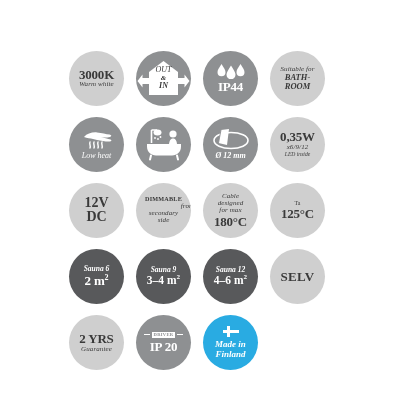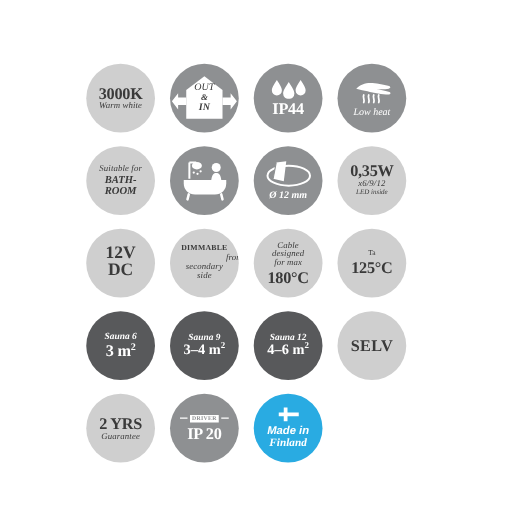--- a/index.html
+++ b/index.html
@@ -213,39 +213,39 @@
             <path d="M5.5 1 C8 5 9.5 7 9.5 9.3 A4 4 0 0 1 1.5 9.3 C1.5 7 3 5 5.5 1 Z" fill="#ffffff"></path>
             <path d="M15 2.5 C17.8 7 19.5 9.3 19.5 11.8 A4.4 4.4 0 0 1 10.5 11.8 C10.5 9.3 12.2 7 15 2.5 Z" fill="#ffffff"></path>
             <path d="M24.5 1 C27 5 28.5 7 28.5 9.3 A4 4 0 0 1 20.5 9.3 C20.5 7 22 5 24.5 1 Z" fill="#ffffff"></path>
           </svg>
         </span>
         <span class="ln big" style="color:#ffffff;">IP44</span>
       </div>
     </div>
 
     <div class="cell">
+      <div class="badge t-light">
+        <span class="ln script">Suitable for</span>
+        <span class="ln" style="font-family:'Liberation Serif',serif;font-style:italic;font-weight:bold;font-size:8.5px;">BATH-</span>
+        <span class="ln" style="font-family:'Liberation Serif',serif;font-style:italic;font-weight:bold;font-size:8.5px;">ROOM</span>
+      </div>
+    </div>
+
+    <div class="cell">
       <div class="badge t-mid">
         <span class="icon" style="margin-bottom:1px;">
           <svg width="34" height="22" viewBox="0 0 34 22">
             <path d="M4 8 C7 4.5 12 3 17 3.4 C22 3.8 26 5 29.5 5.6 C31.5 6 32 7.4 30 7.9 C27 8.6 23 8.6 20 8.2 C24 9 28 9.6 30.5 10.6 C32 11.2 31.6 12.6 29.6 12.6 C25 12.6 18 11.4 13 10 C10.5 9.4 7 9 4 8 Z" fill="#ffffff"></path>
             <path d="M10 13 C9 15 11 16.5 10 19" stroke="#ffffff" stroke-width="1.4" fill="none" stroke-linecap="round"></path>
             <path d="M14 13 C13 15 15 16.5 14 19" stroke="#ffffff" stroke-width="1.4" fill="none" stroke-linecap="round"></path>
             <path d="M18 13 C17 15 19 16.5 18 19" stroke="#ffffff" stroke-width="1.4" fill="none" stroke-linecap="round"></path>
             <path d="M22 13 C21 15 23 16.5 22 19" stroke="#ffffff" stroke-width="1.4" fill="none" stroke-linecap="round"></path>
           </svg>
         </span>
         <span class="ln" style="font-family:'Liberation Serif',serif;font-style:italic;font-size:8px;color:#ffffff;">Low heat</span>
-      </div>
-    </div>
-
-    <div class="cell">
-      <div class="badge t-light">
-        <span class="ln script">Suitable for</span>
-        <span class="ln" style="font-family:'Liberation Serif',serif;font-style:italic;font-weight:bold;font-size:8.5px;">BATH-</span>
-        <span class="ln" style="font-family:'Liberation Serif',serif;font-style:italic;font-weight:bold;font-size:8.5px;">ROOM</span>
       </div>
     </div>
 
     <div class="cell">
       <div class="badge t-mid">
         <span class="icon">
           <svg width="40" height="34" viewBox="0 0 40 34">
             <path d="M7.5 3 L7.5 16" stroke="#ffffff" stroke-width="1.6" fill="none"></path>
             <path d="M7.5 3 L13 3" stroke="#ffffff" stroke-width="1.6" fill="none"></path>
             <ellipse cx="13.5" cy="5.5" rx="4" ry="3" fill="#ffffff"></ellipse>
@@ -312,21 +312,21 @@
     <div class="cell">
       <div class="badge t-light">
         <span class="ln" style="font-family:'Liberation Serif',serif;font-size:6px;margin-bottom:1px;">Ta</span>
         <span class="ln big">125°C</span>
       </div>
     </div>
 
     <div class="cell">
       <div class="badge t-dark">
         <span class="ln" style="font-family:'Liberation Serif',serif;font-style:italic;font-weight:bold;font-size:7.5px;margin-bottom:2px;">Sauna 6</span>
-        <span class="ln big"><span>3 m</span><span class="sup">2</span></span>
+        <span class="ln big"><span>2 m</span><span class="sup">2</span></span>
       </div>
     </div>
 
     <div class="cell">
       <div class="badge t-dark">
         <span class="ln" style="font-family:'Liberation Serif',serif;font-style:italic;font-weight:bold;font-size:7.5px;margin-bottom:2px;">Sauna 9</span>
         <span class="ln big-sm"><span>3–4 m</span><span class="sup">2</span></span>
       </div>
     </div>
 
@@ -360,19 +360,19 @@
         <span class="ln big" style="color:#ffffff;">IP 20</span>
       </div>
     </div>
 
     <div class="cell">
       <div class="badge t-brand">
         <div class="flag">
           <span class="hbar"></span>
           <span class="vbar"></span>
         </div>
-        <span class="ln" style="font-family:Liberation Sans, sans-serif;font-style:italic;font-weight:bold;font-size:9px;color:#ffffff;">Made in</span>
+        <span class="ln" style="font-family:Liberation Serif, serif;font-style:italic;font-weight:bold;font-size:9px;color:#ffffff;">Made in</span>
         <span class="ln" style="font-family:'Liberation Serif',serif;font-style:italic;font-weight:bold;font-size:9px;color:#ffffff;margin-top:1px;">Finland</span>
       </div>
     </div>
 
   </div>
 </div>
 
 </body></html>

